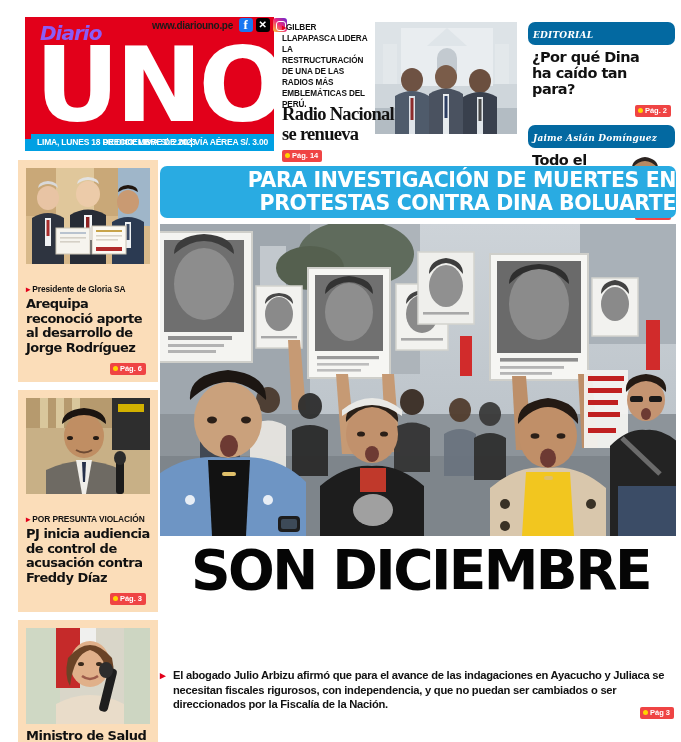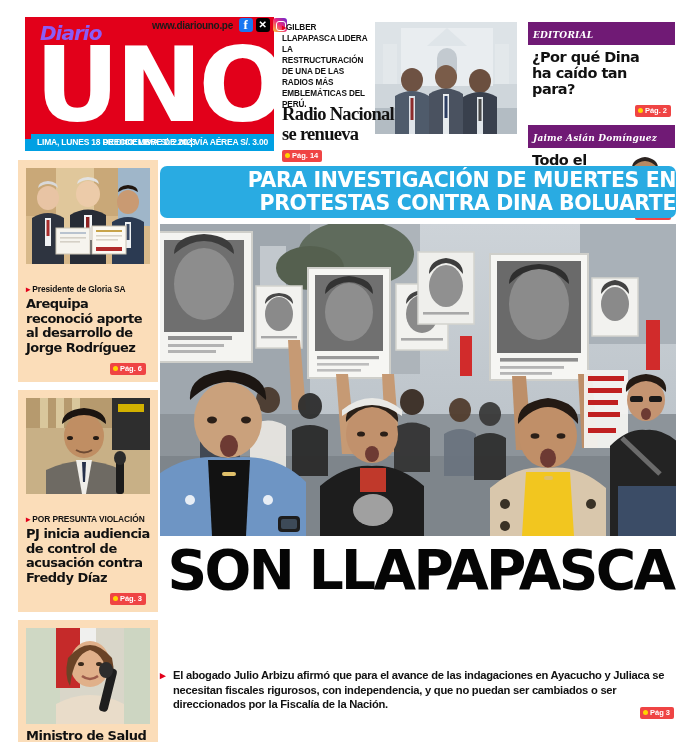--- a/index.html
+++ b/index.html
@@ -66,21 +66,21 @@
     font-family: Liberation Serif, serif;
   }
   .teaser-photo {
     position: absolute; left: 93px; top: 0; width: 142px; height: 112px;
     overflow: hidden; background: #b9bfc4;
   }
 
   
   .edit-col { position: absolute; left: 528px; top: 22px; width: 147px; }
   .edit-box { background: #ffffff; margin-bottom: 5px; position: relative; }
-  .edit-bar { background: #701a75; padding: 2px 5px 3px 5px; }
+  .edit-bar { background: #0369a1; padding: 2px 5px 3px 5px; border-radius: 7px; }
   .edit-bar span {
     font-size: 9px; font-weight: bold; color: #fff; font-style: italic;
     letter-spacing: 0.2px; font-family: "DejaVu Serif", serif;
   }
   .edit-head {
     font-size: 14.5px; line-height: 16px; font-weight: bold; color: #111;
     letter-spacing: -0.5px; padding: 4px 4px 0 4px;
     font-family: "DejaVu Sans", sans-serif;
   }
   .edit-body { position: relative; min-height: 30px; }
@@ -529,21 +529,21 @@
         <rect x="489" y="172" width="13" height="6" rx="2.6" fill="#1a1a1a"></rect>
         <ellipse cx="486" cy="190" rx="5" ry="6" fill="#6d3a33"></ellipse>
         <path d="M450 312 L450 222 Q468 204 486 206 Q504 204 522 222 L522 312 Z" fill="#232323"></path>
         <path d="M462 214 L500 250" stroke="#6b6b6b" stroke-width="5" fill="none"></path>
         <rect x="458" y="262" width="58" height="50" fill="#3b4c66"></rect>
       </g>
     </svg>
   </div>
 
   <div class="main-head">
-    <div>SON LLAPAPASCA</div>
+    <div>SON DICIEMBRE</div>
   </div>
 
   <div class="sub-wrap">
     <div class="sub-text">
       <span class="tri">▸</span><span>El abogado Julio Arbizu afirmó que para el avance de las indagaciones en Ayacucho y Juliaca se necesitan fiscales rigurosos, con independencia, y que no puedan ser cambiados o ser direccionados por la Fiscalía de la Nación.</span>
     </div>
     <div class="sub-pag">
       <span class="pag"><span class="dot"></span><span>Pág 3</span></span>
     </div>
   </div>

